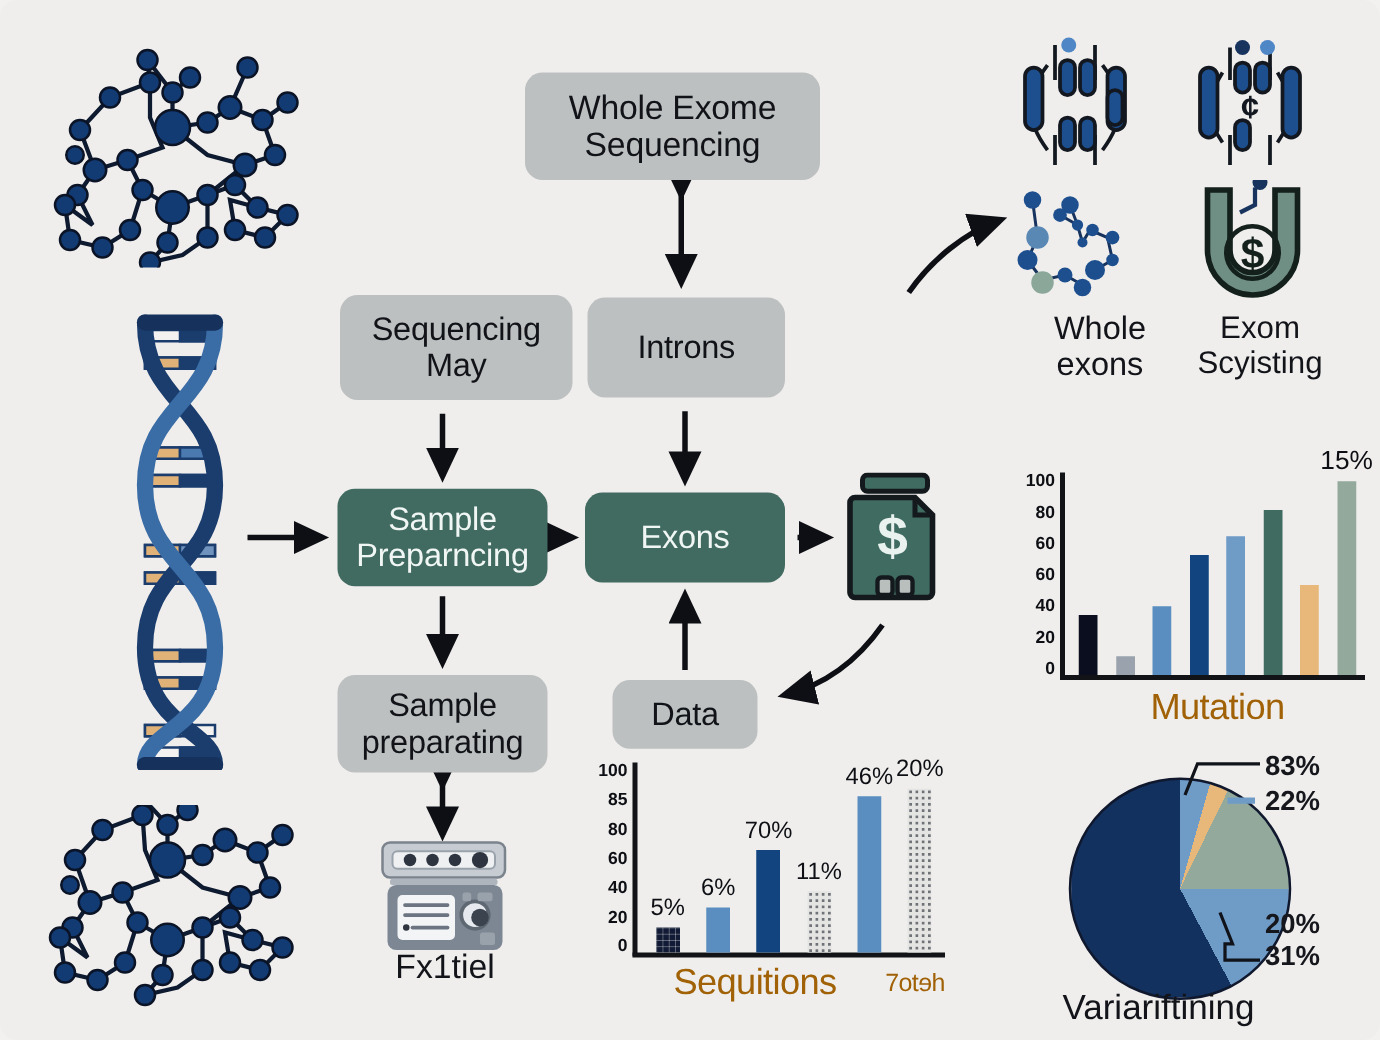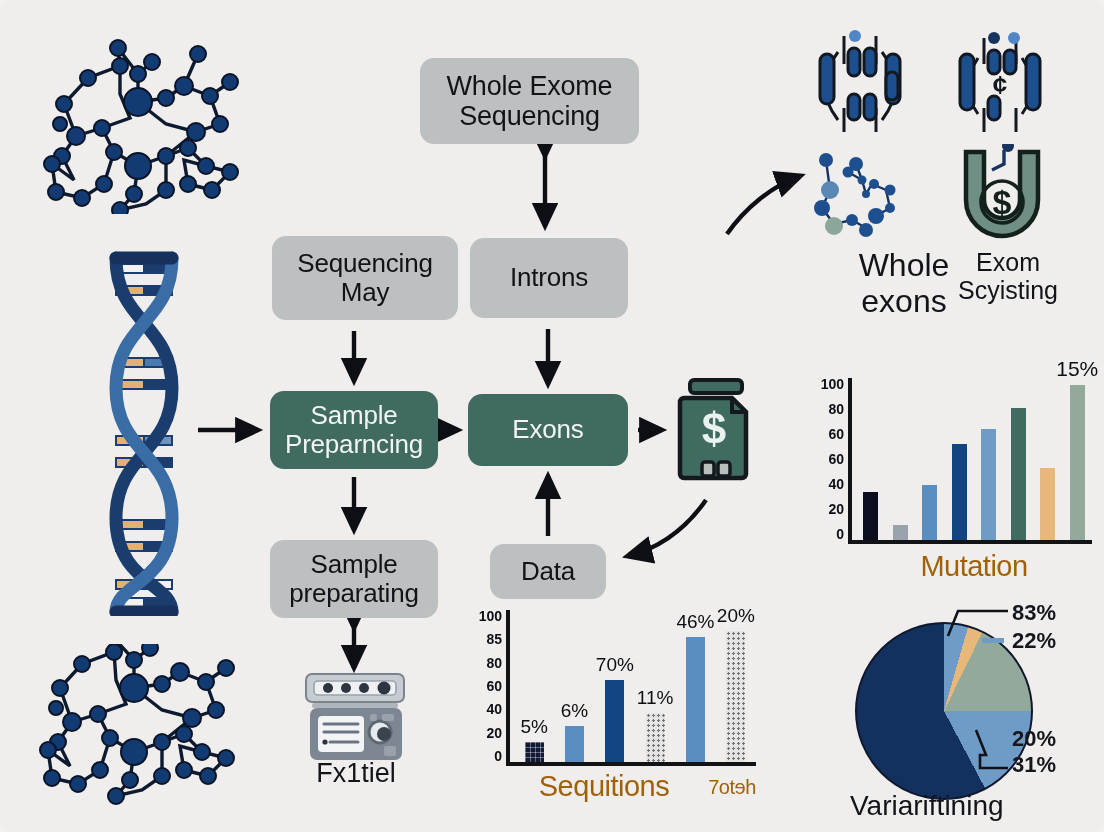--- a/index.html
+++ b/index.html
@@ -16,40 +16,40 @@
 
   
   .box{
     position:absolute;display:flex;align-items:center;justify-content:center;
     text-align:center;border-radius:14px;line-height:1.12;
     font-weight:400;letter-spacing:-.2px;
   }
   .box-grey{background:#bdc0c0;color:#111318;}
   .box-green{background:#416a60;color:#f0f6f4;}
 
-  #box-wes{left:420px;top:58px;width:219px;height:86px;font-size:27px;}
+  #box-wes{left:420px;top:58px;width:236px;height:86px;font-size:27px;}
   #box-seqmay{left:272px;top:236px;width:186px;height:84px;font-size:26px;}
   #box-introns{left:470px;top:238px;width:158px;height:80px;font-size:26px;}
   #box-sampleprep{left:270px;top:391px;width:168px;height:78px;font-size:26px;}
   #box-exons{left:468px;top:394px;width:160px;height:72px;font-size:26px;}
   #box-samplepreparating{left:270px;top:540px;width:168px;height:78px;font-size:26px;}
   #box-data{left:490px;top:544px;width:116px;height:55px;font-size:26px;}
 
   
   #circle-nix{
     position:absolute;left:661px;top:227px;width:98px;height:98px;
     border:5px solid #0d0f14;border-radius:50%;
     display:flex;align-items:center;justify-content:center;
     text-align:center;font-size:23px;color:#0d0f14;line-height:1.1;
     background:#efeeec;
   }
 
   
   .lbl{position:absolute;color:#12141a;text-align:center;line-height:1.12;}
-  #lbl-whole-exons{left:844px;top:248px;width:120px;font-size:32px;}
+  #lbl-whole-exons{left:820px;top:248px;width:120px;font-size:26px;}
   #lbl-exom-scyisting{left:928px;top:248px;width:160px;font-size:25px;}
   #lbl-varianating{left:840px;top:332px;width:190px;font-size:25px;}
   #lbl-fxitiel{left:288px;top:758px;width:136px;font-size:27px;}
 
   
   .chart{position:absolute;}
   .axis-label{
     position:absolute;color:#a16207;font-weight:400;letter-spacing:-.5px;
   }
   .tick{

